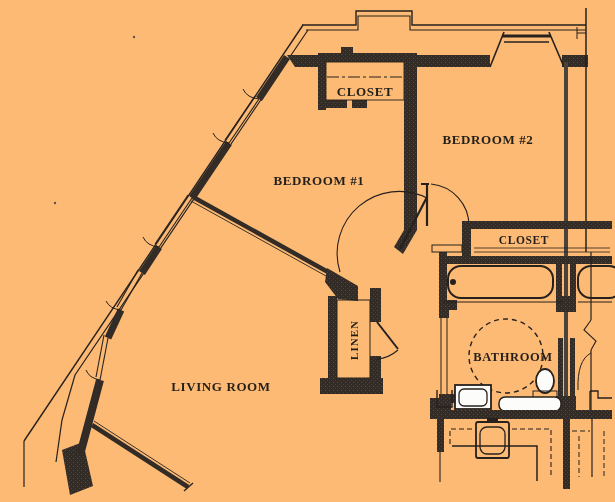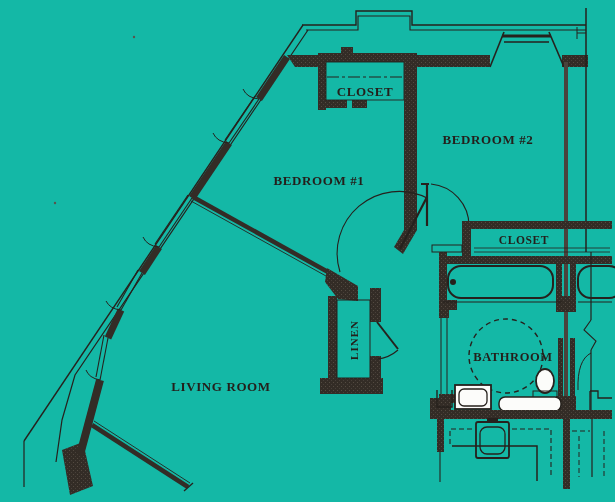--- a/index.html
+++ b/index.html
@@ -1,17 +1,17 @@
 <!DOCTYPE html>
 <html><head>
 <meta charset="utf-8">
 <style>
   html,body{margin:0;padding:0;background:#ffffff;}
   .sheet{
-    position:relative;width:615px;height:502px;background:#14b8a6;
+    position:relative;width:615px;height:502px;background:#fdba74;
     font-family:"Liberation Serif", serif;overflow:hidden;
   }
   svg{position:absolute;left:0;top:0;display:block;}
   text{
     fill:#241f1b;font-family:"Liberation Serif", serif;font-weight:700;
     letter-spacing:0.6px;
   }
   .lbl-room{font-size:13px;}
   .lbl-small{font-size:11.5px;}
   .lbl-bath{font-size:12.5px;}

